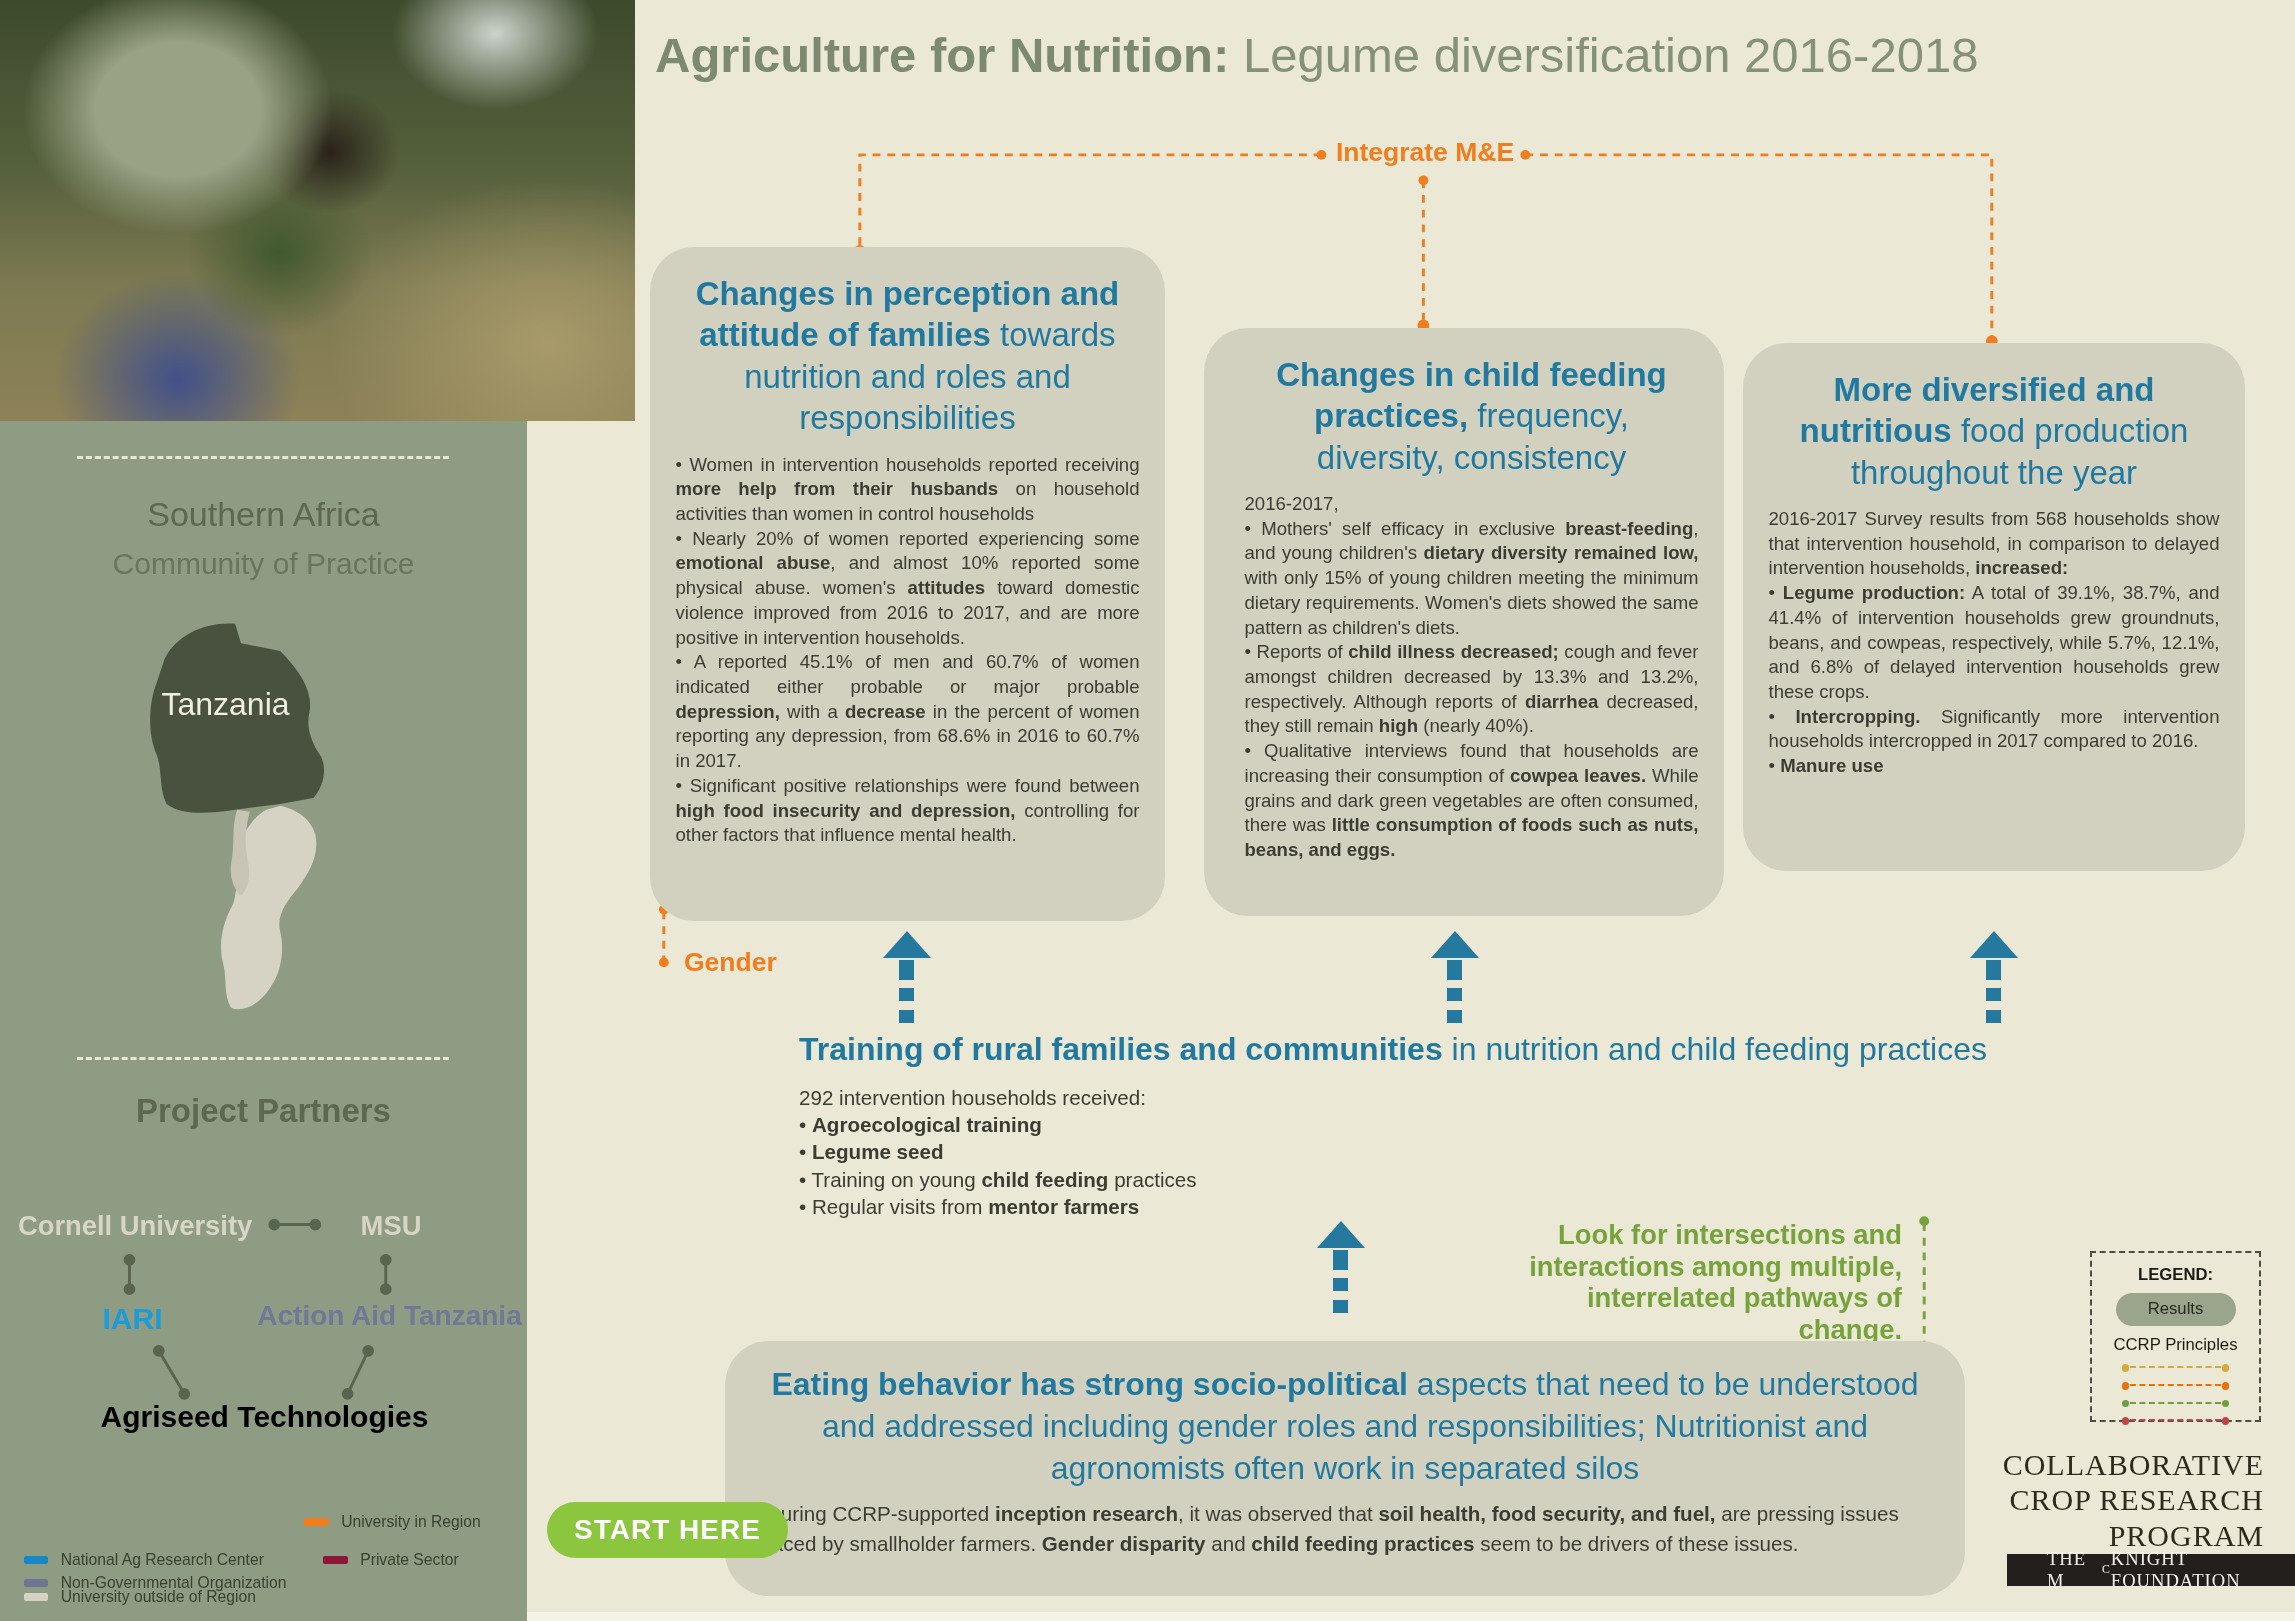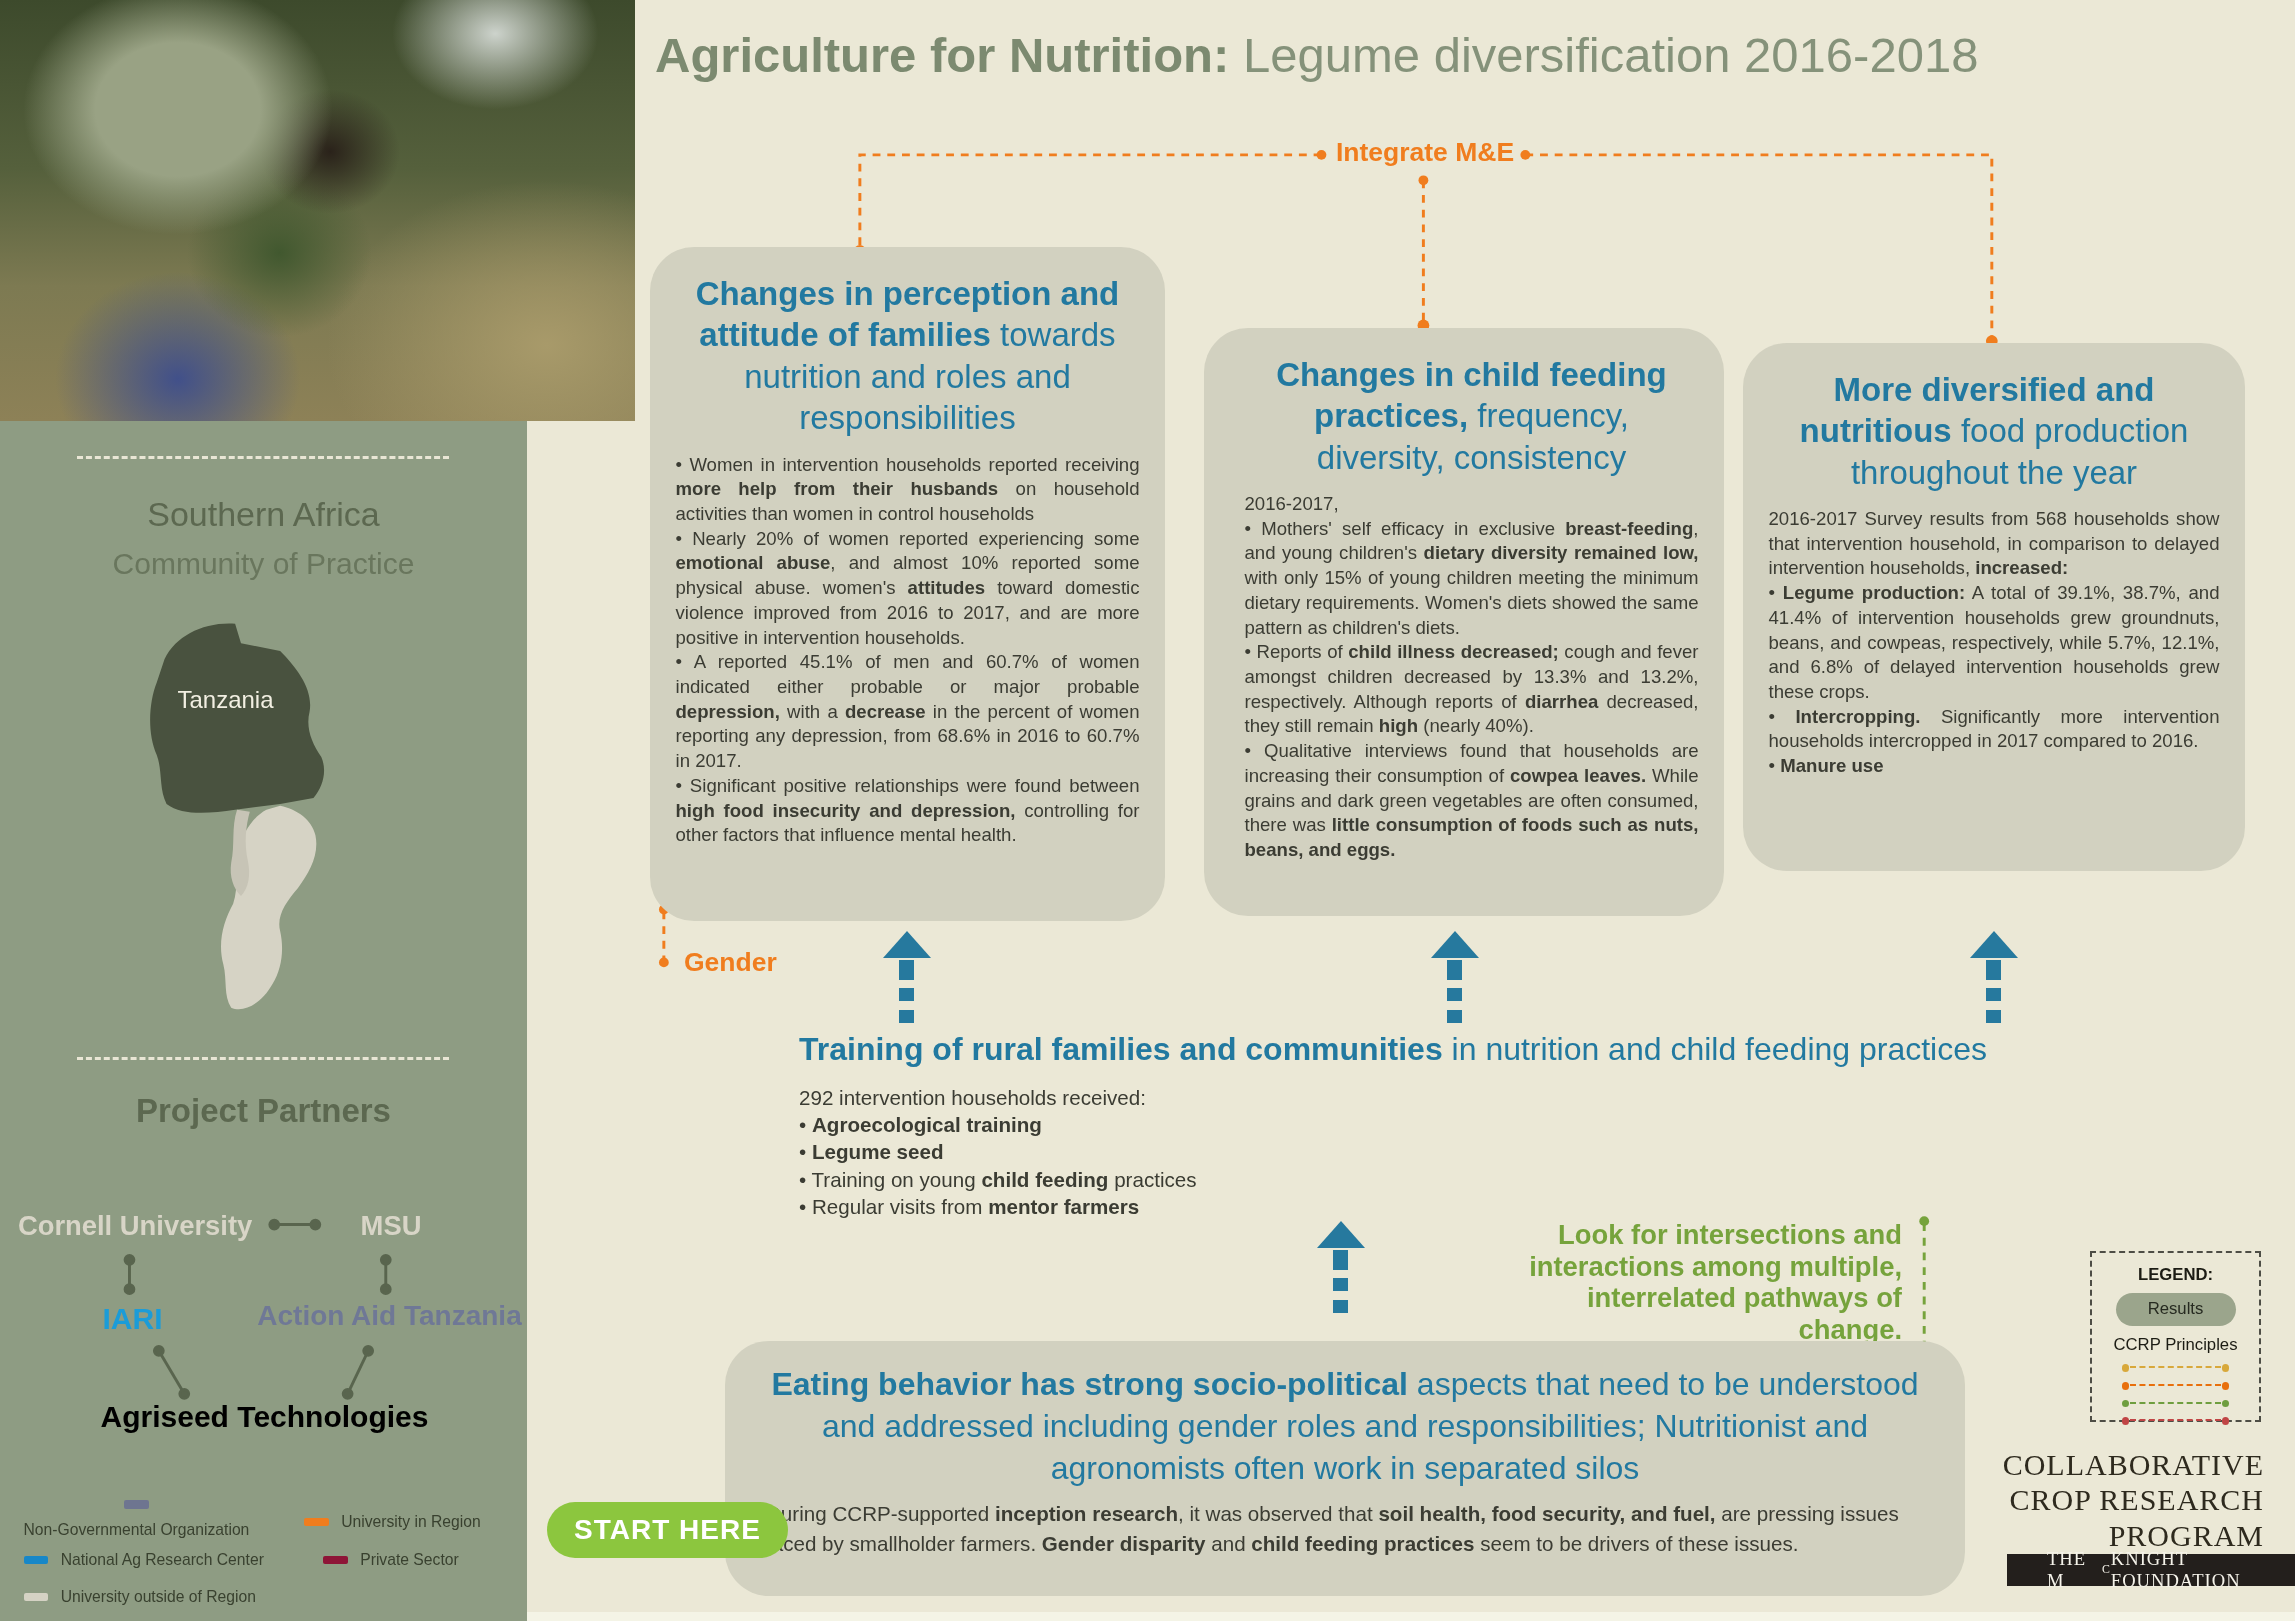--- a/index.html
+++ b/index.html
@@ -20,21 +20,21 @@
       radial-gradient(ellipse 123px 113px at 44% 60%, #41582f 0%, rgba(65,88,47,0) 75%),
       radial-gradient(ellipse 157px 137px at 28% 90%, #41508a 0%, rgba(65,80,138,0) 78%),
       radial-gradient(ellipse 274px 206px at 86% 82%, #a89a6a 0%, rgba(168,154,106,0) 80%),
       linear-gradient(180deg, #3d4a2c 0%, #55603c 40%, #7d7a52 68%, #8d8157 100%);
   }
   
   .sidebar{left:0;top:421px;width:527px;height:1200px;background:#8e9c83;}
   .side-divider{left:77px;width:372px;border-top:3.9px dashed #e9e6d5;height:0;}
   .region-title{left:0;top:495px;width:527px;text-align:center;font-size:34px;font-weight:normal;color:#5c6850;}
   .region-subtitle{left:0;top:547px;width:527px;text-align:center;font-size:30px;color:#69765d;}
-  .map-label{left:0;top:686px;width:451px;text-align:center;font-size:24px;color:#f2efe2;}
+  .map-label{left:0;top:686px;width:451px;text-align:center;font-size:32px;color:#f2efe2;}
   .partners-title{left:0;top:1092px;width:527px;text-align:center;font-size:33px;font-weight:bold;color:#5c6850;}
   .partner{font-weight:bold;text-align:center;}
   .p-cornell{left:17.6px;top:1210px;width:235px;font-size:27.4px;color:#d8d5c7;}
   .p-msu{left:337px;top:1210px;width:108px;font-size:27.4px;color:#d8d5c7;}
   .p-iari{left:59px;top:1302px;width:147px;font-size:30px;color:#1b9cd8;}
   .p-actionaid{left:257px;top:1300px;width:265px;font-size:28px;color:#6f7896;}
   .p-agriseed{left:93px;top:1400px;width:343px;font-size:30px;color:#000000;}
   .side-legend-row{display:flex;align-items:center;gap:12.7px;}
   .side-legend-row .sw{width:24.5px;height:8.8px;border-radius:2px;flex:none;}
   .side-legend-row .lbl{font-size:15.7px;color:#39412f;}
@@ -127,21 +127,21 @@
       <circle cx="394" cy="55" r="4.5"></circle>
       <circle cx="394" cy="85" r="4.5"></circle>
     <line x1="162" y1="148" x2="188" y2="192"></line>
       <circle cx="162" cy="148" r="4.5"></circle>
       <circle cx="188" cy="192" r="4.5"></circle>
     <line x1="376" y1="148" x2="355" y2="192"></line>
       <circle cx="376" cy="148" r="4.5"></circle>
       <circle cx="355" cy="192" r="4.5"></circle>
   </svg>
 
-  <div class="abs side-legend-row" style="left:23.5px;top:1500px;flex-direction:column;">
+  <div class="abs side-legend-row" style="left:23.5px;top:1574px;">
     <span class="sw" style="background-color: rgb(110, 117, 144);"></span>
     <span class="lbl">Non-Governmental Organization</span>
   </div>
   <div class="abs side-legend-row" style="left:23.5px;top:1551px;">
     <span class="sw" style="background-color: rgb(23, 135, 200);"></span>
     <span class="lbl">National Ag Research Center</span>
   </div>
   <div class="abs side-legend-row" style="left:23.5px;top:1588px;">
     <span class="sw" style="background-color: rgb(213, 210, 196);"></span>
     <span class="lbl">University outside of Region</span>

